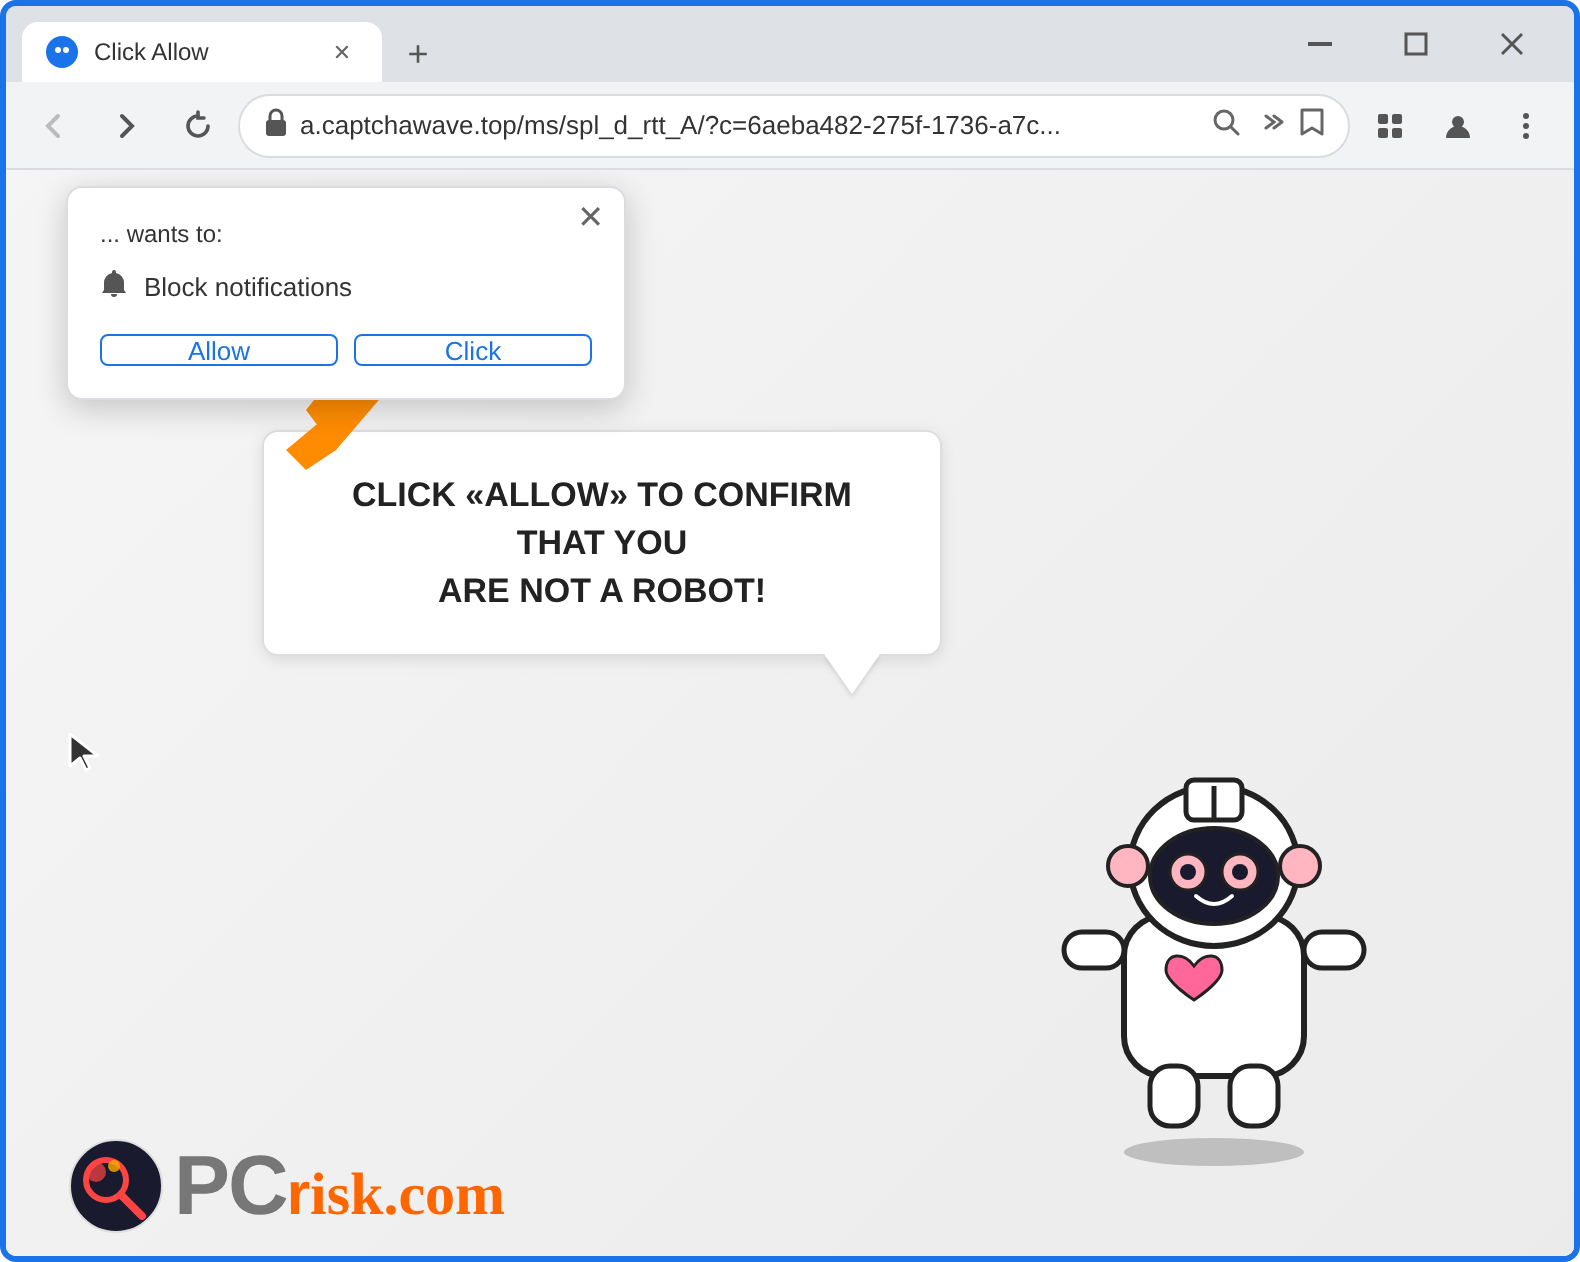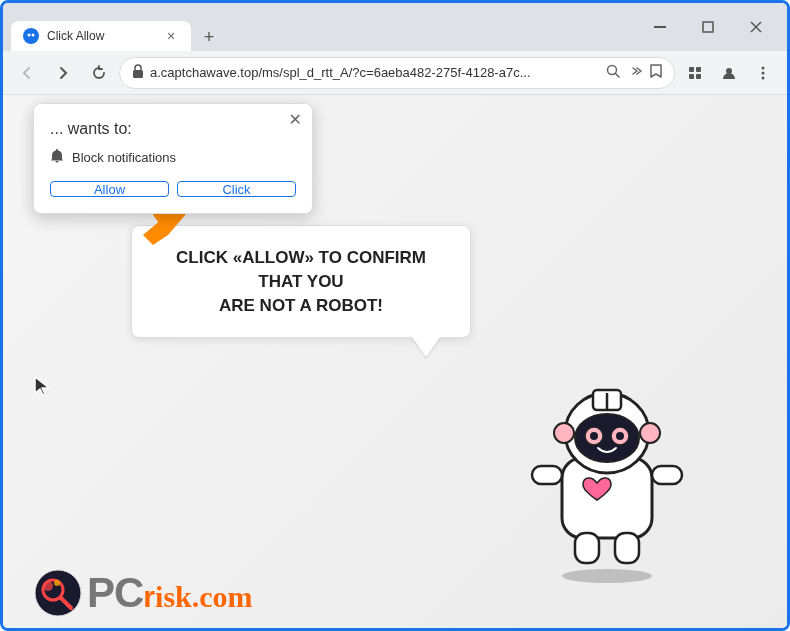--- a/index.html
+++ b/index.html
@@ -19,21 +19,21 @@
       border-radius: 8px;
       overflow: hidden;
       display: flex;
       flex-direction: column;
       background: #dee1e6;
     }
 
     
     .title-bar {
       background: #dee1e6;
-      height: 48px;
+      height: 38px;
       display: flex;
       align-items: center;
       padding: 0 8px;
       gap: 4px;
     }
 
     .tab-area {
       display: flex;
       align-items: flex-end;
       flex: 1;
@@ -199,21 +199,21 @@
       position: absolute;
       top: 8px;
       right: 10px;
       font-size: 16px;
       color: #666;
       cursor: pointer;
       line-height: 1;
     }
 
     .popup-site {
-      font-size: 16px;
+      font-size: 12px;
       color: #333;
       margin-bottom: 10px;
     }
 
     .popup-permission {
       display: flex;
       align-items: center;
       gap: 8px;
       font-size: 13px;
       color: #333;
@@ -383,21 +383,21 @@
         </svg>
     </div>
 
     <div class="address-bar">
       <span class="lock-icon">
         <svg width="12" height="14" viewBox="0 0 12 14">
             <rect x="1" y="6" width="10" height="8" rx="1.5" fill="#555"></rect>
             <path d="M3 6V4a3 3 0 0 1 6 0v2" fill="none" stroke="#555" stroke-width="1.5"></path>
           </svg>
       </span>
-      <span class="url-text">a.captchawave.top/ms/spl_d_rtt_A/?c=6aeba482-275f-4128-a7c...</span>
+      <span class="url-text">a.captchawave.top/ms/spl_d_rtt_A/?c=6aeba482-275f-1736-a7c...</span>
       <span style="color:#555; font-size:13px;">
         <svg width="14" height="14" viewBox="0 0 14 14">
             <circle cx="6" cy="6" r="4.5" fill="none" stroke="#666" stroke-width="1.5"></circle>
             <line x1="9.5" y1="9.5" x2="13" y2="13" stroke="#666" stroke-width="1.5" stroke-linecap="round"></line>
           </svg>
       </span>
       <span style="color:#555; font-size:13px; margin-left:2px;">
         <svg width="14" height="14" viewBox="0 0 14 14">
             <polyline points="5,4 9,7 5,10" fill="none" stroke="#666" stroke-width="1.5" stroke-linecap="round"></polyline>
             <line x1="3" y1="7" x2="9" y2="7" stroke="#666" stroke-width="0"></line>

